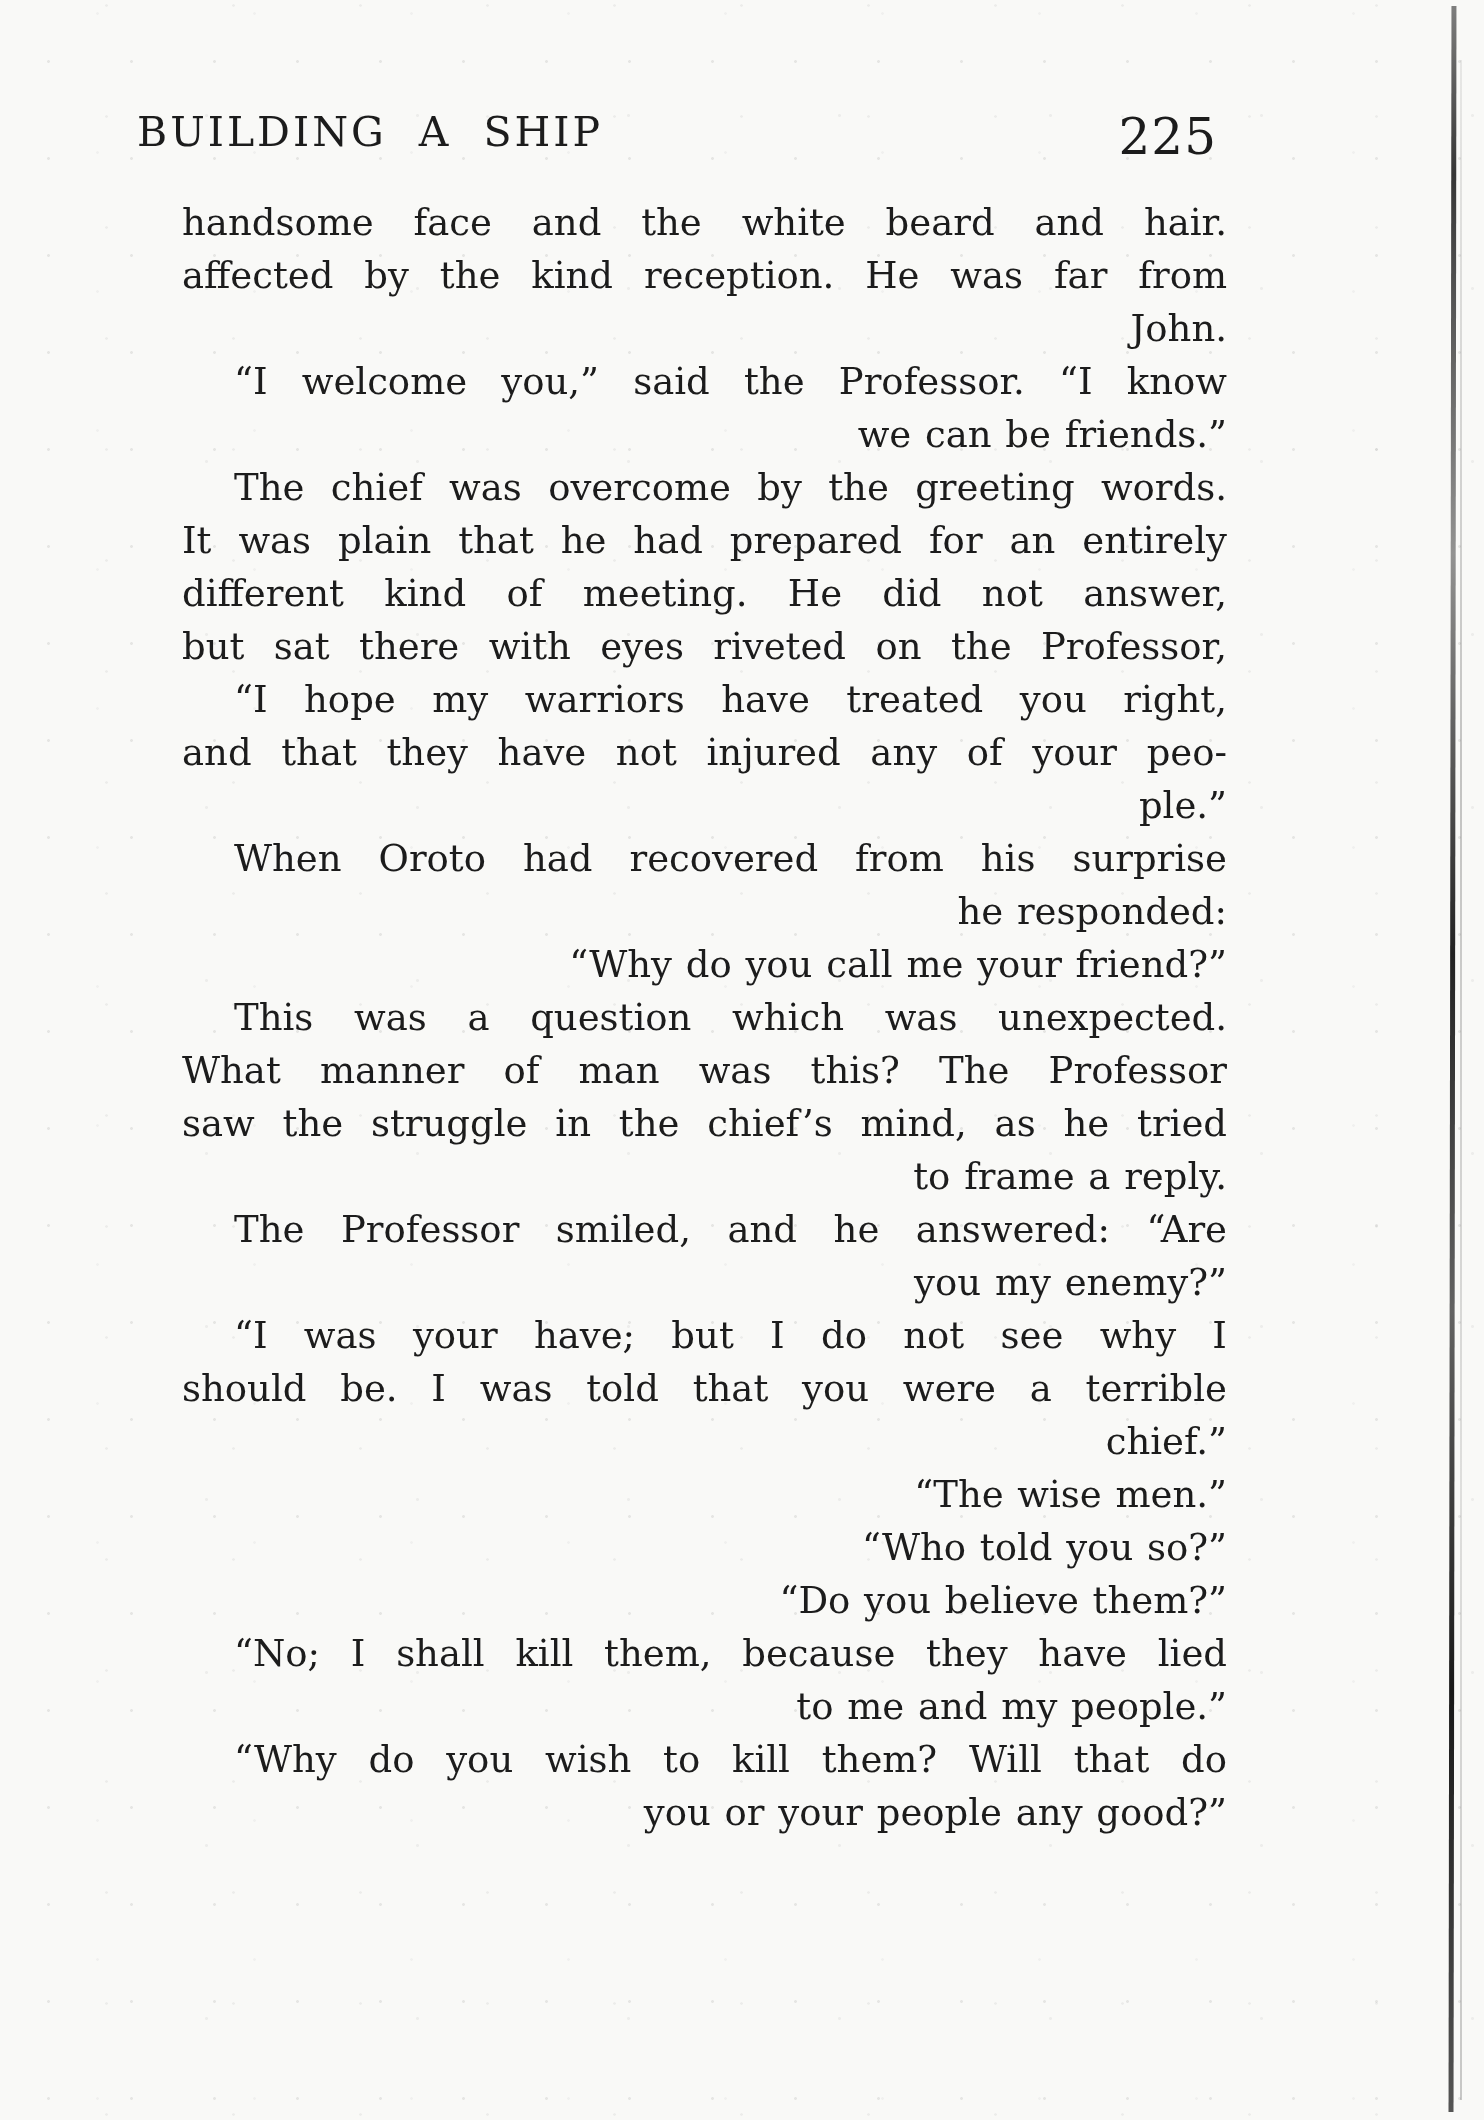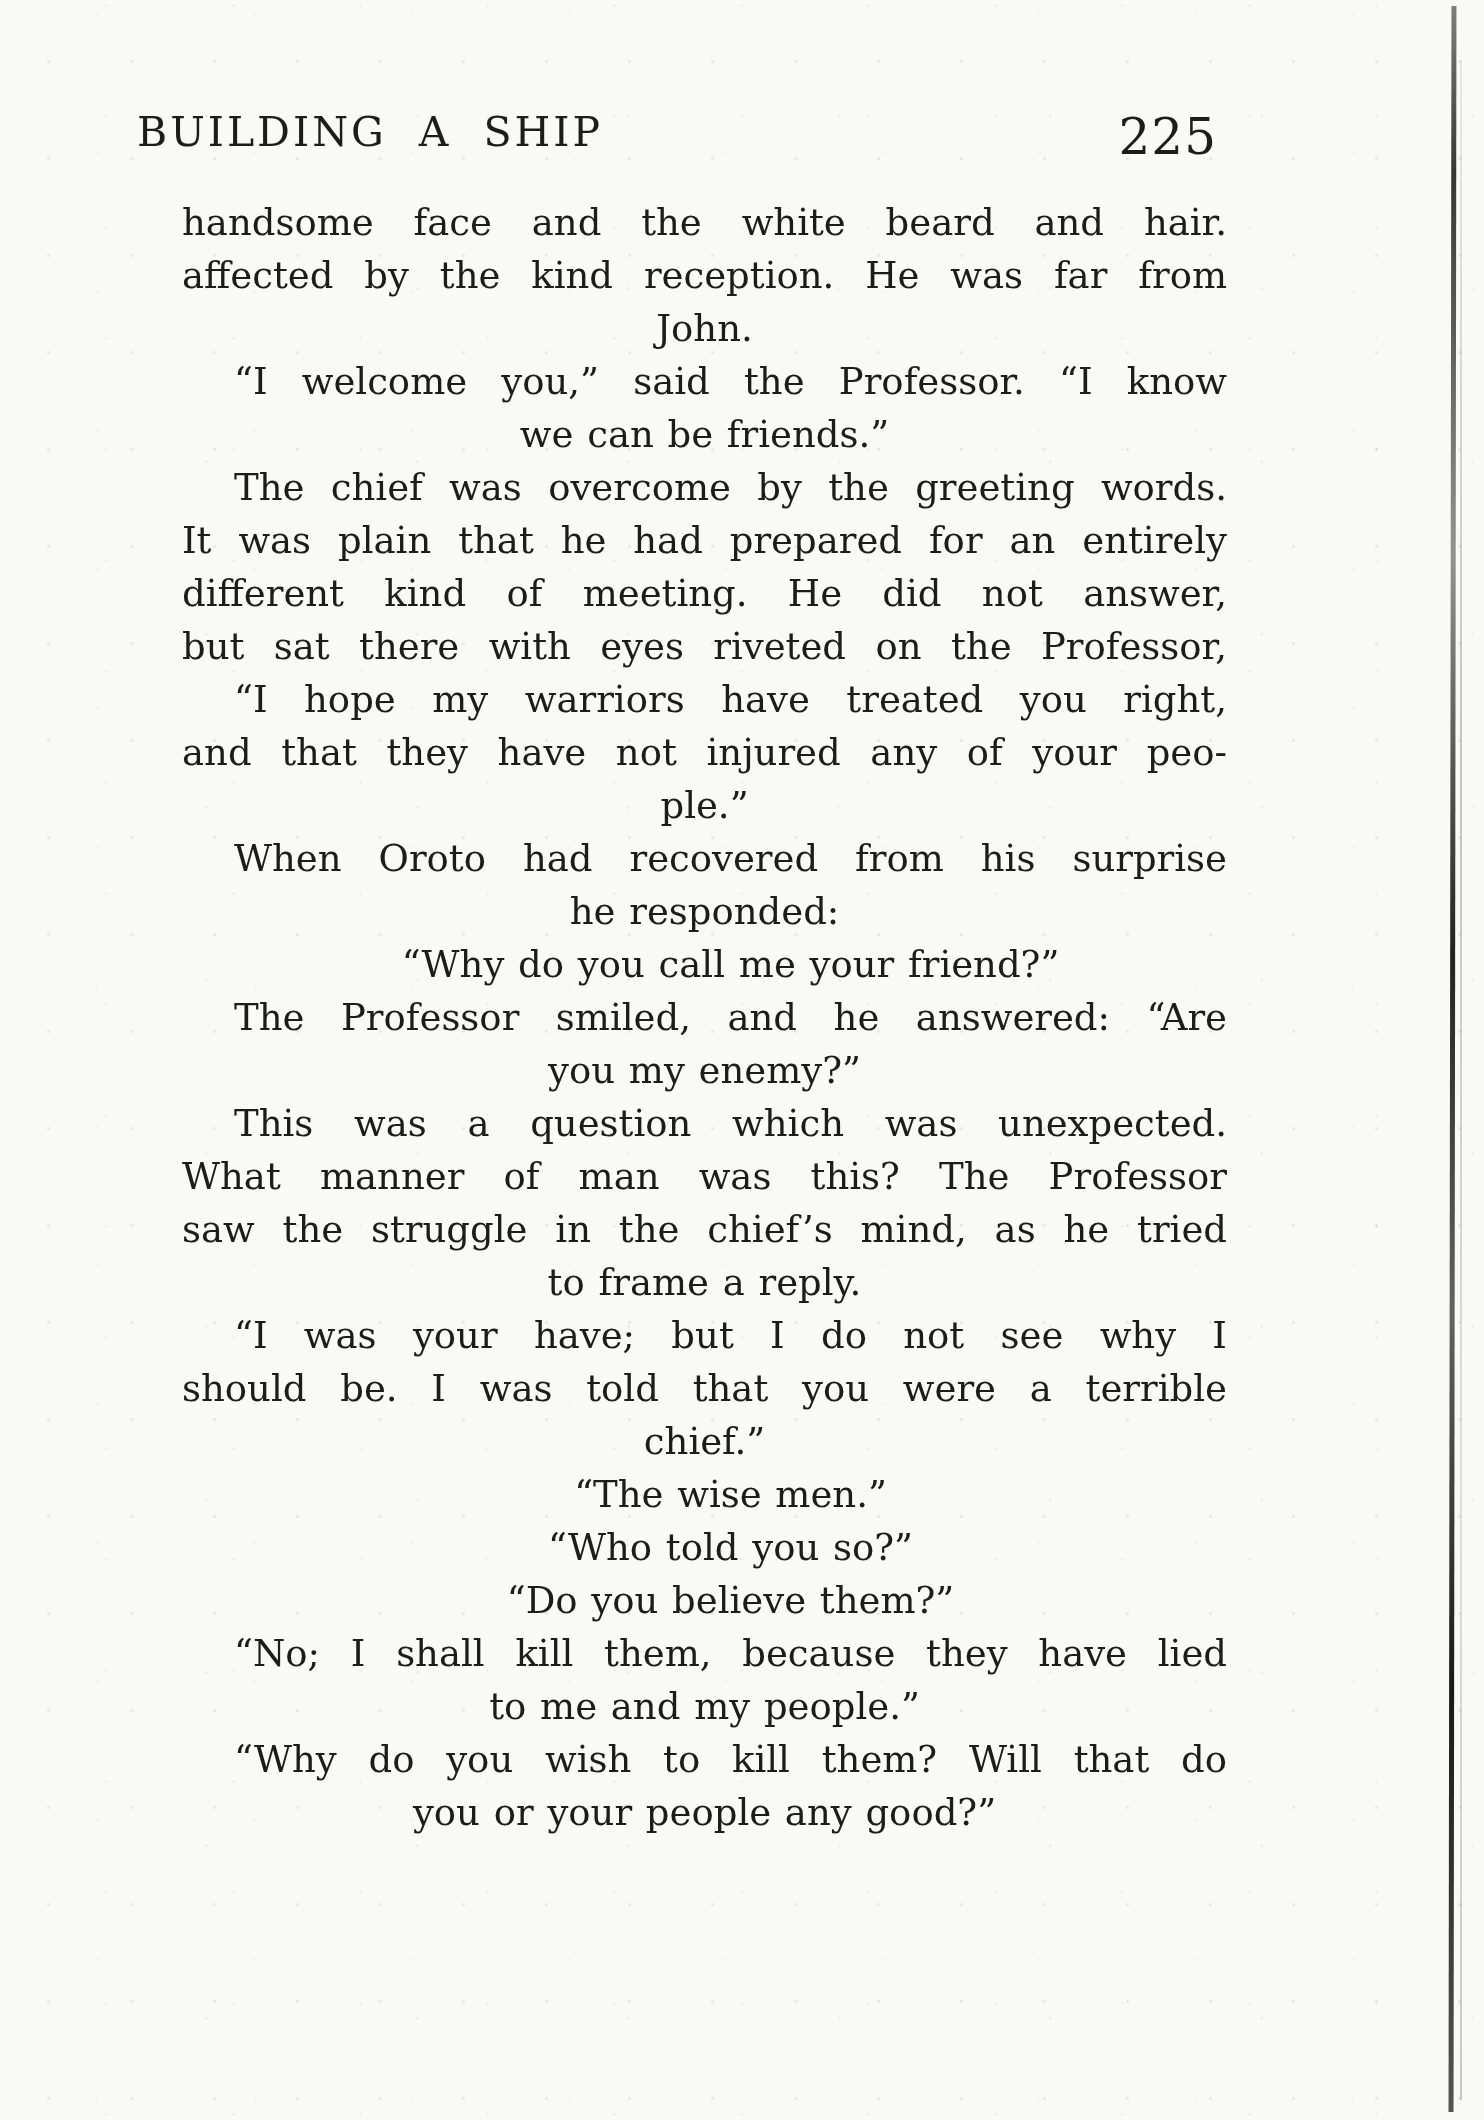--- a/index.html
+++ b/index.html
@@ -57,21 +57,21 @@
     font-size: 37px;
     line-height: 53px;
     word-spacing: 2px;
   }
   .paragraph { margin: 0; }
   .line { white-space: normal; }
   .line.just {
     text-align: justify;
     text-align-last: justify;
   }
-  .line.last { text-align: center; }
+  .line.last { text-align: right; }
   .line.first-indent { padding-left: 52px; }
 
   
   .scan-line {
     position: absolute;
     left: 1450px;
     top: 6px;
     height: 2106px;
     width: 5px;
     background: linear-gradient(
@@ -133,28 +133,28 @@
         <div class="line last">ple.”</div>
       </div>
       <div class="paragraph">
         <div class="line just first-indent">When Oroto had recovered from his surprise</div>
         <div class="line last">he responded:</div>
       </div>
       <div class="paragraph">
         <div class="line last first-indent">“Why do you call me your friend?”</div>
       </div>
       <div class="paragraph">
-        <div class="line just first-indent">The Professor smiled, and he answered: “Are</div>
-        <div class="line last">you my enemy?”</div>
-      </div>
-      <div class="paragraph">
         <div class="line just first-indent">This was a question which was unexpected.</div>
         <div class="line just">What manner of man was this? The Professor</div>
         <div class="line just">saw the struggle in the chief’s mind, as he tried</div>
         <div class="line last">to frame a reply.</div>
+      </div>
+      <div class="paragraph">
+        <div class="line just first-indent">The Professor smiled, and he answered: “Are</div>
+        <div class="line last">you my enemy?”</div>
       </div>
       <div class="paragraph">
         <div class="line just first-indent">“I was your have; but I do not see why I</div>
         <div class="line just">should be. I was told that you were a terrible</div>
         <div class="line last">chief.”</div>
       </div>
       <div class="paragraph">
         <div class="line last first-indent">“The wise men.”</div>
       </div>
       <div class="paragraph">

